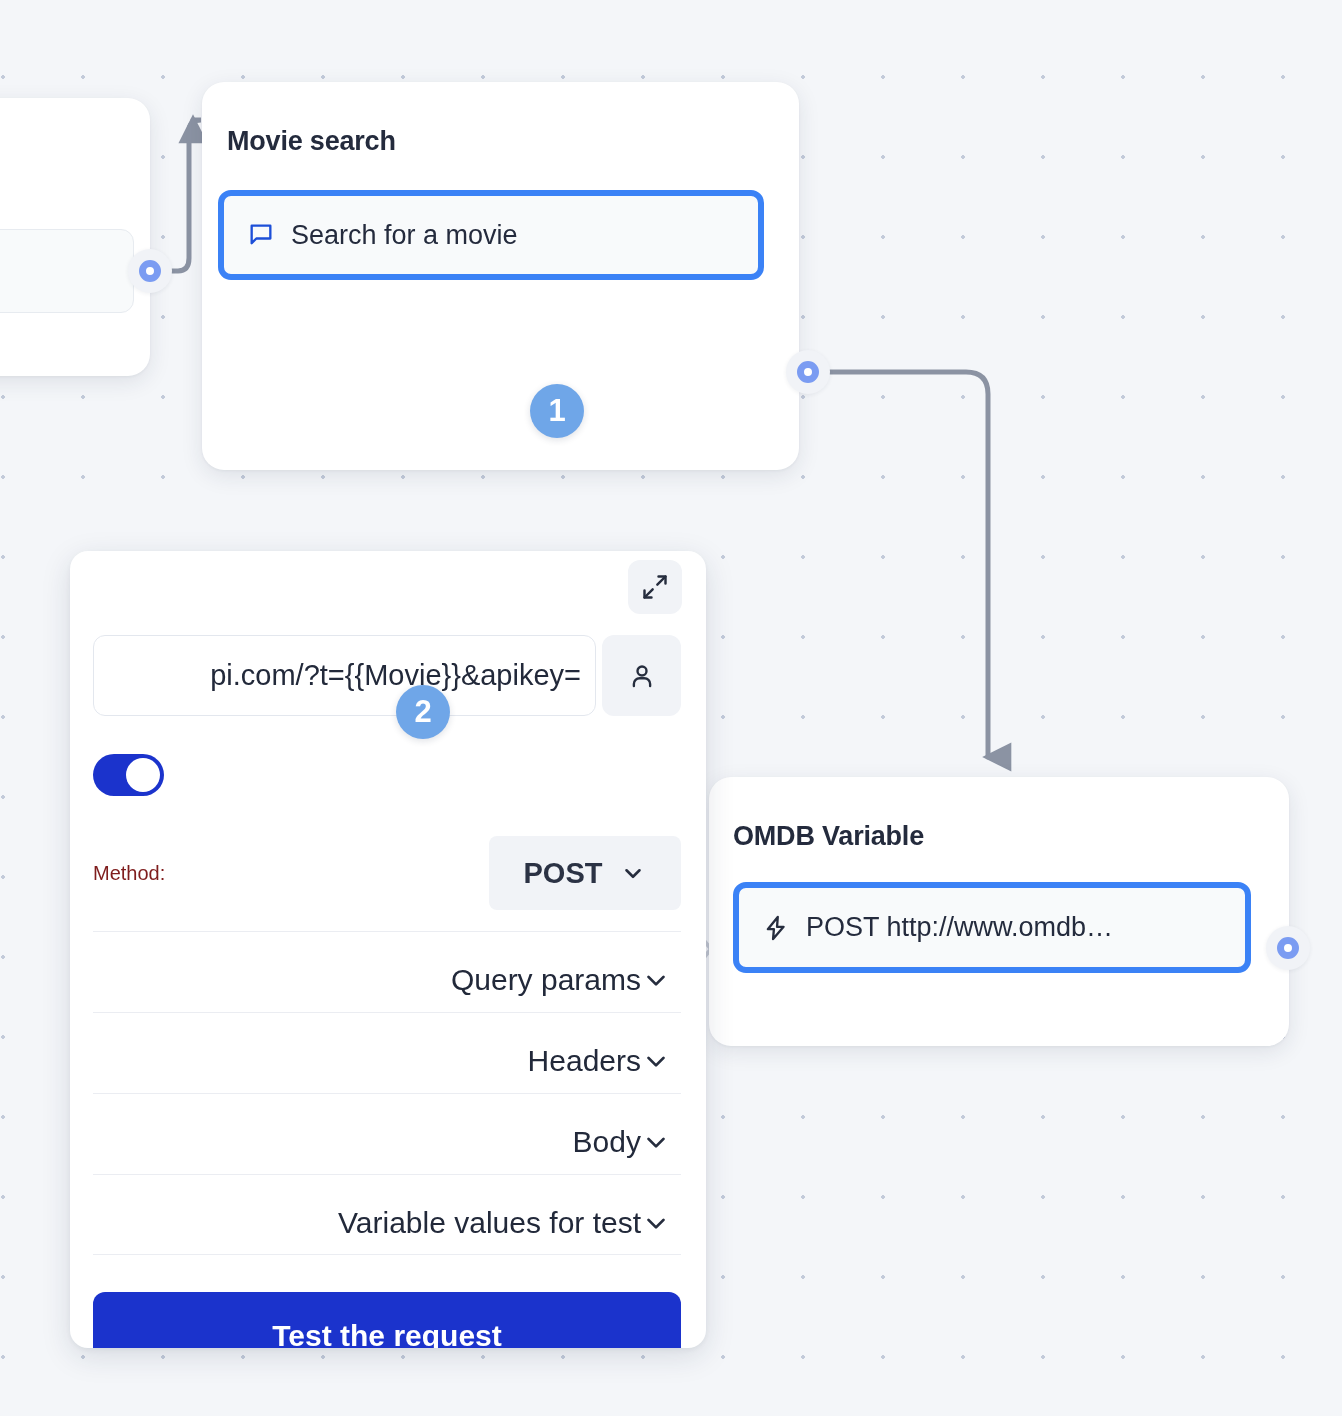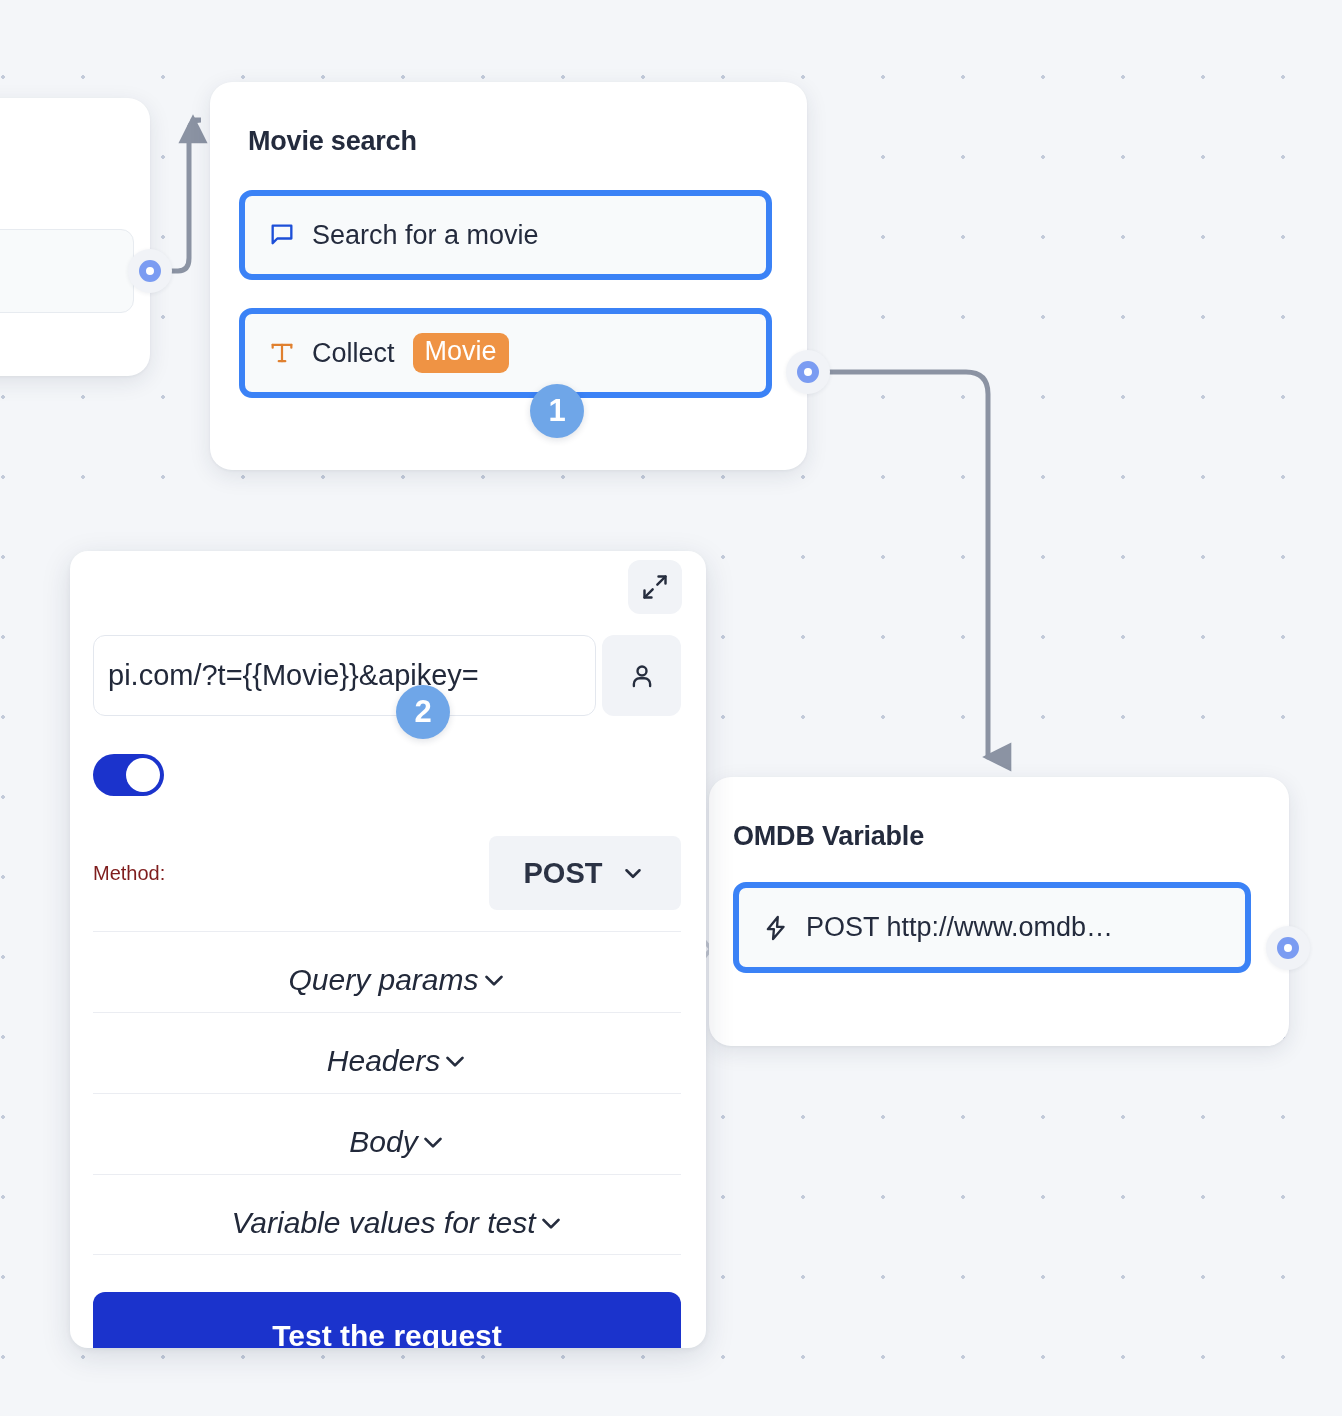--- a/index.html
+++ b/index.html
@@ -85,25 +85,25 @@
     width: 260px;
     height: 84px;
     background: #f8fafb;
     border: 1px solid #e7ebf0;
     border-radius: 13px;
     box-sizing: border-box;
   }
 
   
   #movie-search-card {
-    left: 210px;
+    left: 202px;
     top: 82px;
     width: 597px;
     height: 388px;
-    padding: 44px 35px 0 29px;
+    padding: 44px 35px 0 16px;
   }
   #movie-search-card .node-title { margin: 0 0 33px 9px; }
   #movie-search-row-1 { height: 90px; margin-bottom: 28px; }
   #movie-search-row-2 { height: 90px; }
 
   .chip {
     display: inline-block;
     background: #ef9344;
     color: #ffffff;
     border-radius: 9px;
@@ -193,20 +193,21 @@
     border: 1px solid #e3e7ee;
     border-radius: 12px;
     box-sizing: border-box;
     font-family: "Liberation Sans", sans-serif;
     font-size: 29px;
     color: #22293a;
     padding: 0 14px;
     background: #ffffff;
     outline: none;
     text-overflow: clip;
+    text-align: right;
   }
   #auth-button {
     flex: 0 0 auto;
     width: 79px;
     height: 81px;
     border-radius: 12px;
     background: #f1f3f7;
     border: none;
     cursor: pointer;
     display: flex;
@@ -283,25 +284,24 @@
     position: absolute;
     left: 23px;
     top: 380px;
     width: 588px;
   }
   .accordion-item {
     height: 81px;
     border-top: 1px solid #ebedf2;
     display: flex;
     align-items: center;
-    justify-content: center;
+    justify-content: flex-end;
     padding: 16px 10px 0 33px;
     box-sizing: border-box;
     cursor: pointer;
-    font-style: italic;
   }
   .accordion-item:last-of-type { border-bottom: 1px solid #ebedf2; }
   .accordion-label { font-size: 30px; color: #22293a; }
 
   #test-request-button {
     position: absolute;
     left: 23px;
     top: 741px;
     width: 588px;
     height: 88px;
@@ -364,33 +364,20 @@
 
   <div class="node-row" id="movie-search-row-1">
     <span class="row-icon">
       <svg width="28" height="28" viewBox="0 0 24 24" fill="none" stroke="#1d4fd8" stroke-width="2" stroke-linecap="round" stroke-linejoin="round">
         <path d="M4 4 h16 v11 h-12 l-4 4 z"></path>
       </svg>
     </span>
     <span class="row-label">Search for a movie</span>
   </div>
 
-  <div class="node-row" id="movie-search-row-2">
-    <span class="row-icon">
-      <svg width="28" height="28" viewBox="0 0 24 24" fill="none" stroke="#e0802f" stroke-width="1.9" stroke-linecap="round">
-        <path d="M4 5 h16"></path>
-        <path d="M12 5 v14"></path>
-        <path d="M9.2 19 h5.6"></path>
-        <path d="M4 5 v2.4"></path>
-        <path d="M20 5 v2.4"></path>
-      </svg>
-    </span>
-    <span class="row-label">Collect</span>
-    <span class="chip">Movie</span>
-  </div>
 </div>
 
 <div class="node-card" id="omdb-card">
   <div class="node-title">OMDB Variable</div>
 
   <div class="node-row" id="omdb-row">
     <span class="row-icon">
       <svg width="28" height="28" viewBox="0 0 24 24" fill="none" stroke="#262d3e" stroke-width="2" stroke-linejoin="round" stroke-linecap="round">
         <path d="M13.5 2.5 L5 13 h5.2 L9.5 21.5 L18.5 11 h-5.6 z"></path>
       </svg>

